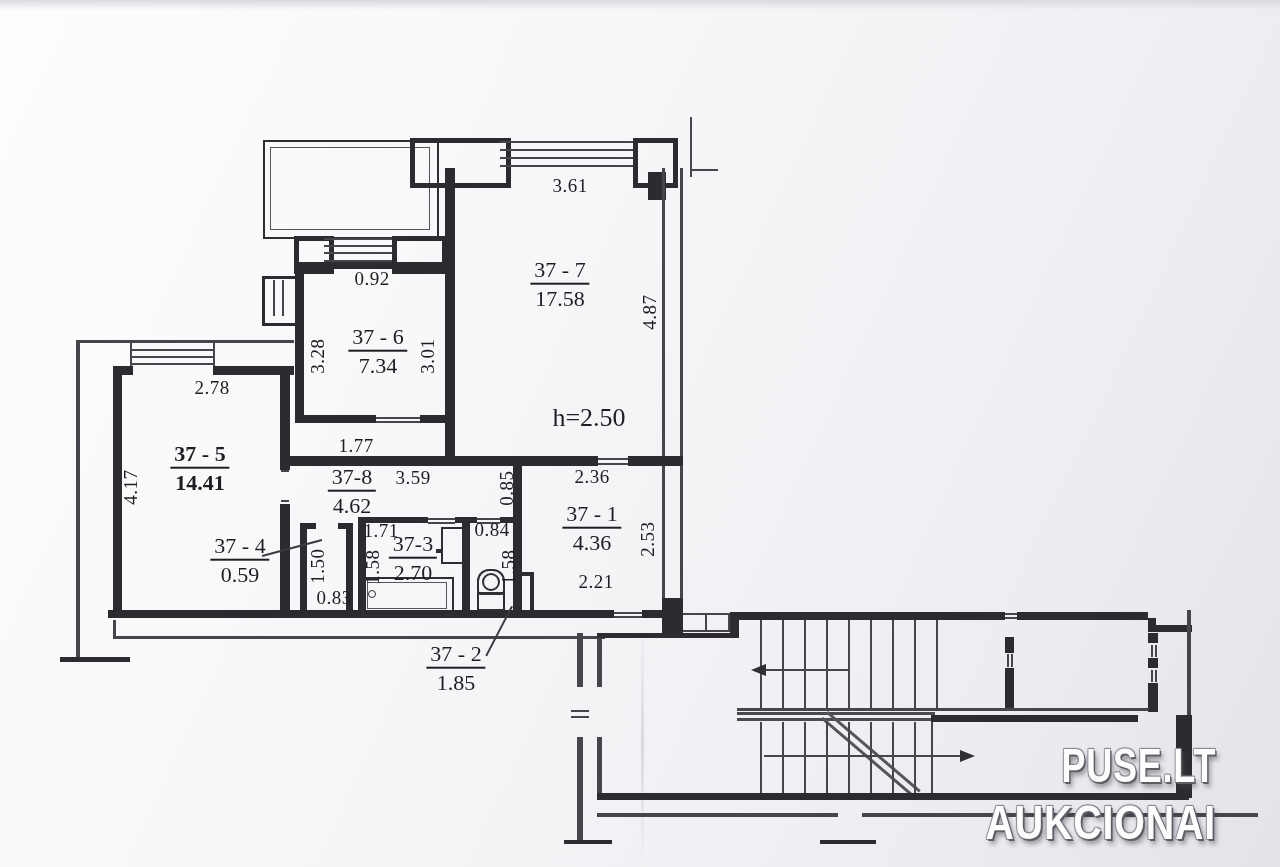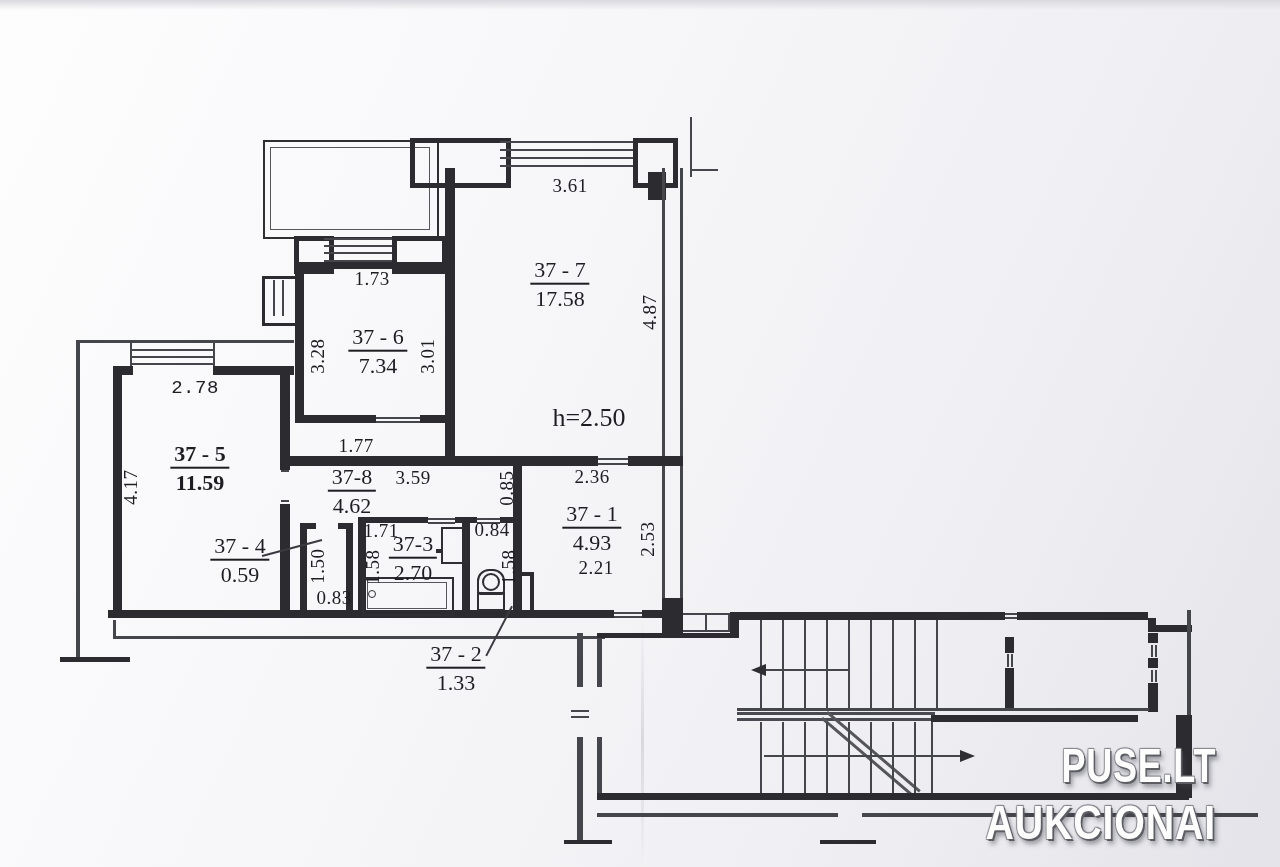--- a/index.html
+++ b/index.html
@@ -204,60 +204,60 @@
   <div class="room" style="left:560px;top:284px;">
     <span class="rid">37 - 7</span>
     <span class="rarea">17.58</span>
   </div>
   <div class="room" style="left:378px;top:351px;">
     <span class="rid">37 - 6</span>
     <span class="rarea">7.34</span>
   </div>
   <div class="room" style="left:200px;top:468px;font-weight:bold;">
     <span class="rid">37 - 5</span>
-    <span class="rarea">11.59</span>
+    <span class="rarea">14.41</span>
   </div>
   <div class="room" style="left:240px;top:560px;">
     <span class="rid">37 - 4</span>
     <span class="rarea">0.59</span>
   </div>
   <div class="room" style="left:352px;top:491px;">
     <span class="rid">37-8</span>
     <span class="rarea">4.62</span>
   </div>
   <div class="room" style="left:413px;top:558px;">
     <span class="rid">37-3</span>
     <span class="rarea">2.70</span>
   </div>
   <div class="room" style="left:592px;top:528px;">
     <span class="rid">37 - 1</span>
-    <span class="rarea">4.93</span>
+    <span class="rarea">4.36</span>
   </div>
   <div class="room" style="left:456px;top:668px;">
     <span class="rid">37 - 2</span>
-    <span class="rarea">1.33</span>
+    <span class="rarea">1.85</span>
   </div>
 
   <div class="dim" style="left:570px;top:186px;">3.61</div>
-  <div class="dim" style="left:372px;top:279px;">1.73</div>
+  <div class="dim" style="left:372px;top:279px;">0.92</div>
   <div class="dim v" style="left:318px;top:356px;">3.28</div>
   <div class="dim v" style="left:428px;top:356px;">3.01</div>
   <div class="dim v" style="left:650px;top:312px;">4.87</div>
-  <div class="dim" style="left:195px;top:388px;font-family:Liberation Mono, monospace;">2.78</div>
+  <div class="dim" style="left:212px;top:388px;">2.78</div>
   <div class="dim v" style="left:131px;top:487px;">4.17</div>
   <div class="dim" style="left:356px;top:446px;">1.77</div>
   <div class="dim" style="left:413px;top:478px;">3.59</div>
   <div class="dim v" style="left:507px;top:488px;">0.85</div>
   <div class="dim" style="left:592px;top:477px;">2.36</div>
   <div class="dim v" style="left:648px;top:539px;">2.53</div>
   <div class="dim v" style="left:318px;top:566px;">1.50</div>
   <div class="dim" style="left:334px;top:598px;">0.83</div>
   <div class="dim" style="left:381px;top:531px;">1.71</div>
   <div class="dim v" style="left:373px;top:567px;">1.58</div>
   <div class="dim" style="left:492px;top:530px;">0.84</div>
   <div class="dim v" style="left:509px;top:567px;">1.58</div>
-  <div class="dim" style="left:596px;top:568px;">2.21</div>
+  <div class="dim" style="left:596px;top:582px;">2.21</div>
 
   <div class="hnote" style="left:589px;top:418px;">h=2.50</div>
 
   <div class="wm" id="wm1">PUSE.LT</div>
   <div class="wm" id="wm2">AUKCIONAI</div>
 </div>
 
 </body></html>

